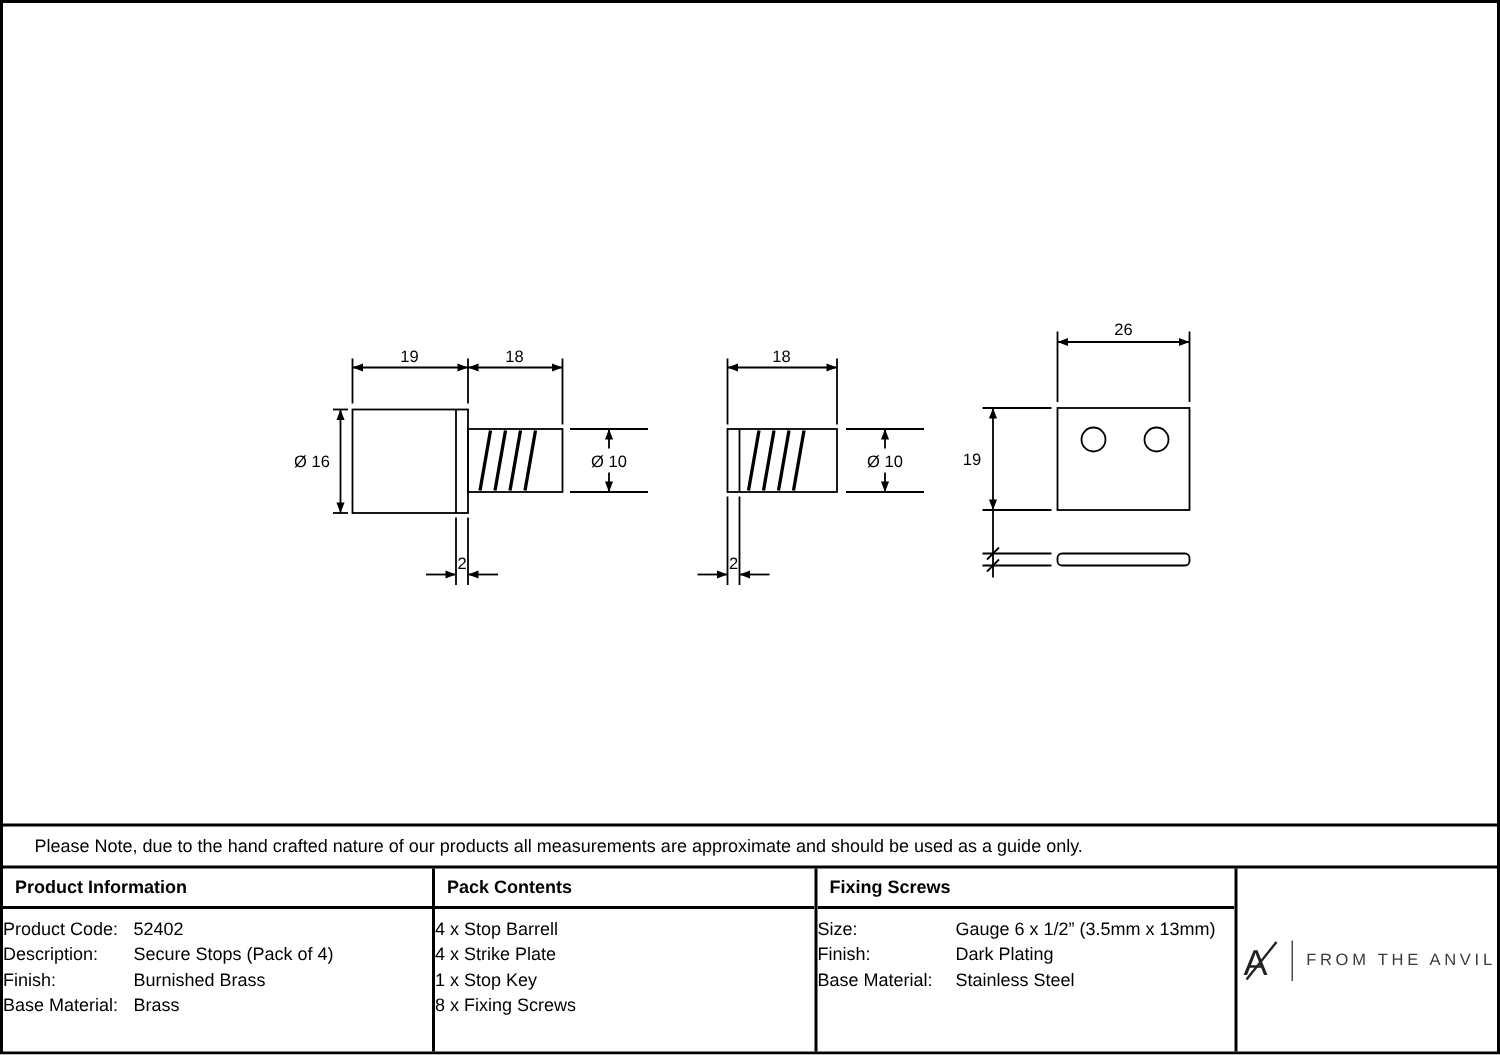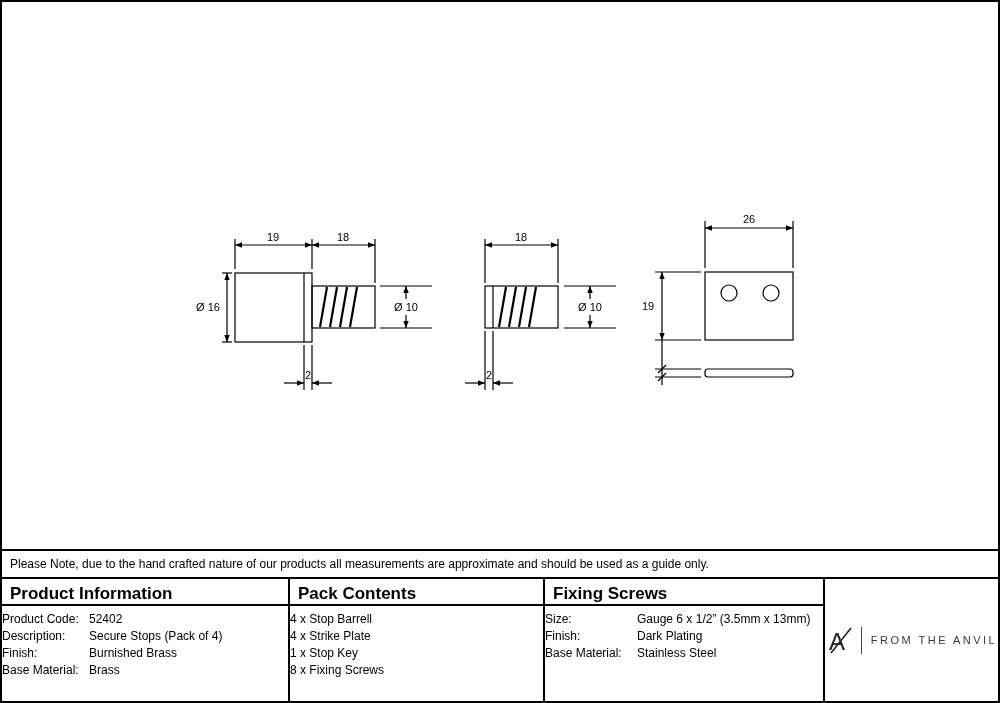--- a/index.html
+++ b/index.html
@@ -12,33 +12,33 @@
     color: #000; background: #fff;
     position: relative;
   }
   .drawing-area { flex: 0 0 547px; height: 547px; overflow: hidden; }
   .drawing-area svg { display: block; width: 996px; height: 547px; }
   svg text { font-family: "Liberation Sans", "DejaVu Sans", sans-serif; }
 
   .note-bar {
     flex: 0 0 30px;
     border-top: 2px solid #000; border-bottom: 2px solid #000;
-    padding: 6px 8px; font-size: 12px; line-height: 15px;
+    padding: 6px 21px; font-size: 12px; line-height: 15px;
     white-space: nowrap; overflow: hidden;
   }
 
   .info-table {
     flex: 0 0 122px;
     display: grid;
     grid-template-columns: 288px 255px 280px 1fr;
   }
   .col { border-right: 2px solid #000; display: flex; flex-direction: column; overflow: hidden; }
   .col-header {
     border-bottom: 2px solid #000;
-    font-weight: bold; font-size: 17px;
+    font-weight: bold; font-size: 12px;
     padding: 5px 8px 20px; height: 23px;
   }
   .col-body { padding: 5px 0; font-size: 12px; line-height: 17px; }
   .kv { display: flex; }
   .kv .k { flex: 0 0 87px; }
   .col-fixing .kv .k { flex: 0 0 92px; }
 
   .logo-cell { display: flex; align-items: center; justify-content: center; gap: 9px; }
   .logo-divider { width: 1px; height: 27px; background: #4a4a4a; }
   .brand-name { font-size: 11px; letter-spacing: 2.5px; color: #3a3a3a; white-space: nowrap; }

